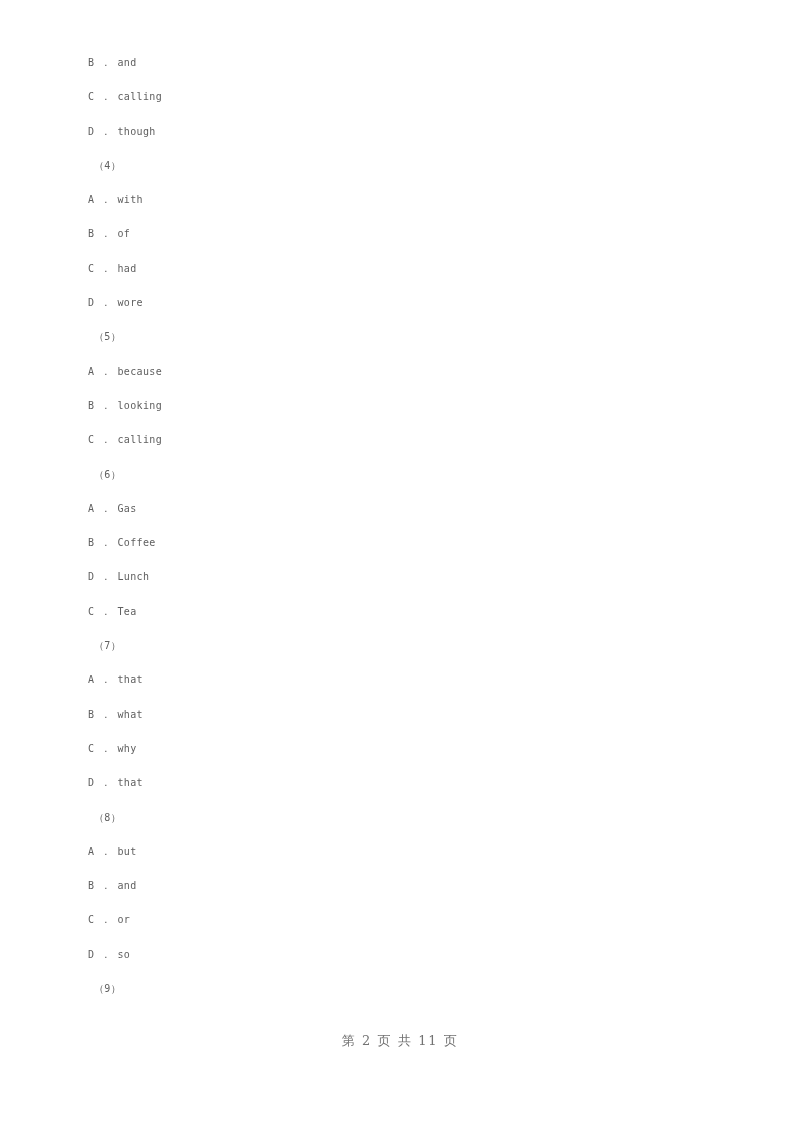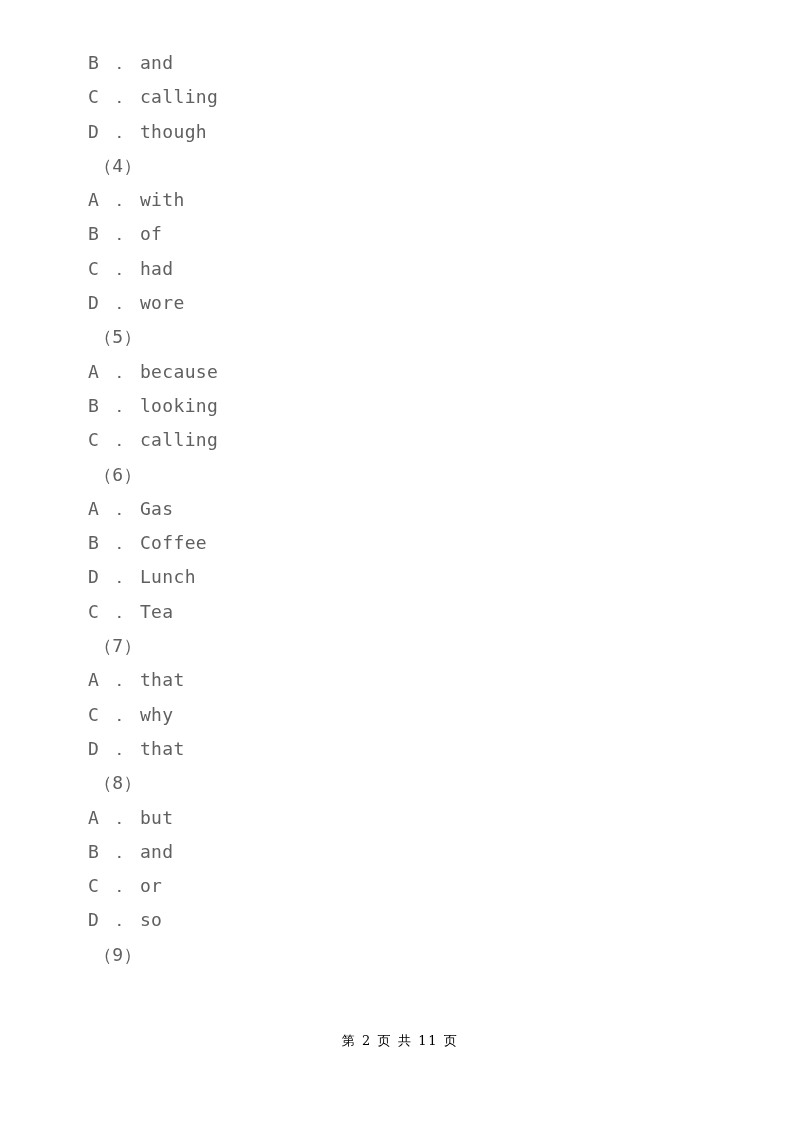--- a/index.html
+++ b/index.html
@@ -30,21 +30,21 @@
   #content-column {
     position: absolute;
     left: 88px;
     top: 46px;
     width: 620px;
   }
 
   .doc-line {
     height: 34.3px;
     line-height: 34.3px;
-    font-size: 18px;
+    font-size: 10px;
     color: #606060;
     letter-spacing: 0.35px;
     white-space: pre;
   }
 
   .doc-line.option-line {
     padding-left: 0px;
   }
 
   .doc-line.question-line {
@@ -56,21 +56,21 @@
     position: absolute;
     left: 0;
     top: 1030px;
     width: 800px;
     text-align: center;
   }
   #page-footer .footer-text {
     display: inline-block;
     font-family: "DejaVu Serif", "Liberation Serif", serif;
     font-size: 13px;
-    color: #000000;
+    color: #737373;
     letter-spacing: 1.6px;
     white-space: pre;
   }
 </style>
 </head>
 <body>
 
 <div id="page-sheet">
 
   <div id="content-column">
@@ -86,20 +86,21 @@
       <div class="doc-line option-line">A ． because</div>
       <div class="doc-line option-line">B ． looking</div>
       <div class="doc-line option-line">C ． calling</div>
       <div class="doc-line question-line">（6）</div>
       <div class="doc-line option-line">A ． Gas</div>
       <div class="doc-line option-line">B ． Coffee</div>
       <div class="doc-line option-line">D ． Lunch</div>
       <div class="doc-line option-line">C ． Tea</div>
       <div class="doc-line question-line">（7）</div>
       <div class="doc-line option-line">A ． that</div>
+      <div class="doc-line option-line">B ． what</div>
       <div class="doc-line option-line">C ． why</div>
       <div class="doc-line option-line">D ． that</div>
       <div class="doc-line question-line">（8）</div>
       <div class="doc-line option-line">A ． but</div>
       <div class="doc-line option-line">B ． and</div>
       <div class="doc-line option-line">C ． or</div>
       <div class="doc-line option-line">D ． so</div>
       <div class="doc-line question-line">（9）</div>
     </div>
 

